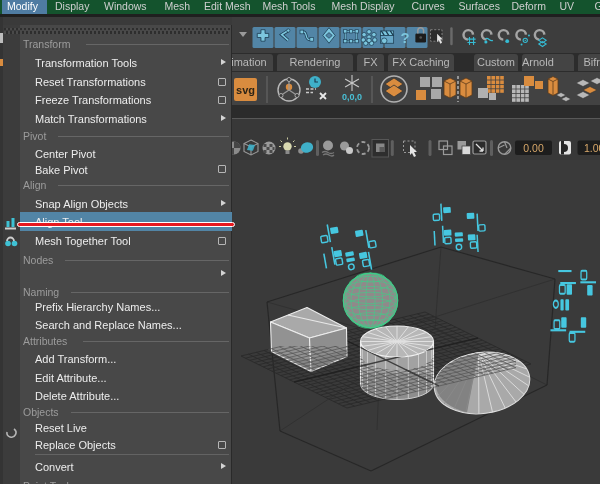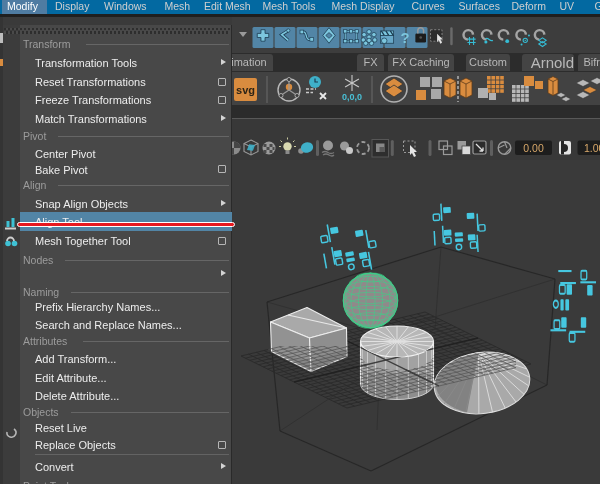--- a/index.html
+++ b/index.html
@@ -1,18 +1,18 @@
 <!DOCTYPE html>
 <html><head><meta charset="utf-8"><style>
 *{margin:0;padding:0;box-sizing:border-box}
 body{font-family:"Liberation Sans",sans-serif;-webkit-font-smoothing:antialiased}
 </style></head>
 <body>
 <div style="position:relative;width:600px;height:484px;background:#3a3a3a;overflow:hidden">
-<div style="position:absolute;left:0;top:0;width:600px;height:17px;background:#0369a1">
+<div style="position:absolute;left:0;top:0;width:600px;height:17px;background:#14532d">
       <div style="position:absolute;left:0;top:13.5px;width:600px;height:3.5px;background:#1f1f1f"></div>
       <div style="position:absolute;left:1.5px;top:0;width:45px;height:13.5px;background:#4f7ca2"></div>
       <div style="position:absolute;left:7px;top:0;height:13.5px;line-height:13.5px;font-size:10.5px;color:#fff;white-space:nowrap">Modify</div>
       <div style="position:absolute;left:55px;top:0;height:13.5px;line-height:13.5px;font-size:10.5px;color:#cfcfcf;white-space:nowrap">Display</div>
       <div style="position:absolute;left:104px;top:0;height:19px;line-height:13.5px;font-size:10.5px;color:#cfcfcf;white-space:nowrap">Windows</div>
       <div style="position:absolute;left:164.5px;top:0;height:13.5px;line-height:13.5px;font-size:10.5px;color:#cfcfcf;white-space:nowrap">Mesh</div>
       <div style="position:absolute;left:204px;top:0;height:13.5px;line-height:13.5px;font-size:10.5px;color:#cfcfcf;white-space:nowrap">Edit Mesh</div>
       <div style="position:absolute;left:262.5px;top:0;height:13.5px;line-height:13.5px;font-size:10.5px;color:#cfcfcf;white-space:nowrap">Mesh Tools</div>
       <div style="position:absolute;left:331.5px;top:0;height:13.5px;line-height:13.5px;font-size:10.5px;color:#cfcfcf;white-space:nowrap">Mesh Display</div>
       <div style="position:absolute;left:411.5px;top:0;height:13.5px;line-height:13.5px;font-size:10.5px;color:#cfcfcf;white-space:nowrap">Curves</div>
@@ -93,24 +93,25 @@
         <circle cx="559" cy="46" r="1.2" fill="#35bcd4"></circle>
         <path d="M576.7,38.2 A5.8,5.8 0 1 1 585.3,38.2" fill="none" stroke="#a4a4a4" stroke-width="3" transform="rotate(-45 581 34.3)"></path>
         <g fill="none" stroke="#35bcd4" stroke-width="1.3">
           <path d="M580,41 l4.5,-3 4.5,3 -4.5,3 Z"></path>
           <path d="M580,45.5 l4.5,-3 4.5,3 -4.5,3 Z"></path>
         </g>
       </g>
     </svg>
 <div style="position:absolute;left:232px;top:53px;width:368px;height:19px;background:#2c2c2c;overflow:hidden">
       <div style="position:absolute;left:-7px;top:1px;width:48px;height:17px;background:#444;border-radius:3px 3px 0 0;color:#b8b8b8;font-size:11px;line-height:17px;text-align:center;white-space:nowrap">imation</div>
+      <div style="position:absolute;left:45px;top:1px;width:76px;height:17px;background:#444;border-radius:3px 3px 0 0;color:#b8b8b8;font-size:11px;line-height:17px;text-align:center;white-space:nowrap">Rendering</div>
       <div style="position:absolute;left:125px;top:1px;width:27px;height:17px;background:#444;border-radius:3px 3px 0 0;color:#b8b8b8;font-size:11px;line-height:17px;text-align:center;white-space:nowrap">FX</div>
       <div style="position:absolute;left:156px;top:1px;width:66px;height:17px;background:#444;border-radius:3px 3px 0 0;color:#b8b8b8;font-size:11px;line-height:17px;text-align:center;white-space:nowrap">FX Caching</div>
-      <div style="position:absolute;left:234px;top:1px;width:44px;height:17px;background:#444;border-radius:3px 3px 0 0;color:#b8b8b8;font-size:11px;line-height:17px;text-align:center;white-space:nowrap">Custom</div>
-      <div style="position:absolute;left:290px;top:1px;width:52px;height:17px;background:#444;border-radius:3px 3px 0 0;color:#b8b8b8;font-size:15px;line-height:17px;text-align:right;white-space:nowrap">Arnold</div>
+      <div style="position:absolute;left:242px;top:1px;width:44px;height:17px;background:#444;border-radius:3px 3px 0 0;color:#b8b8b8;font-size:11px;line-height:17px;text-align:center;white-space:nowrap">Custom</div>
+      <div style="position:absolute;left:290px;top:1px;width:52px;height:17px;background:#444;border-radius:3px 3px 0 0;color:#b8b8b8;font-size:11px;line-height:17px;text-align:left;white-space:nowrap">Arnold</div>
       <div style="position:absolute;left:346px;top:1px;width:42px;height:17px;background:#444;border-radius:3px 3px 0 0;color:#b8b8b8;font-size:11px;line-height:17px;text-align:center;white-space:nowrap">Bifrost</div>
     </div>
 <svg style="position:absolute;left:232px;top:72px" width="368" height="33" viewBox="232 72 368 33">
       <rect x="232" y="72" width="368" height="33" fill="#424242"></rect>
       <rect x="234" y="78" width="23" height="23" rx="2" fill="#d98c3f"></rect>
       <text x="245.5" y="94" font-size="11" font-weight="bold" fill="#2e2416" text-anchor="middle" font-family="Liberation Sans, sans-serif">svg</text>
       <line x1="267" y1="76" x2="267" y2="103" stroke="#5e5e5e" stroke-width="1.5"></line>
       <circle cx="289" cy="90" r="11" fill="none" stroke="#b9b9b9" stroke-width="1.4"></circle>
       <circle cx="289" cy="87" r="3.2" fill="#d98c3f"></circle>
       <path d="M289,90 L289,79 M289,90 L280,96 M289,90 L298,96" stroke="#9a9a9a" stroke-width="1.2"></path>

